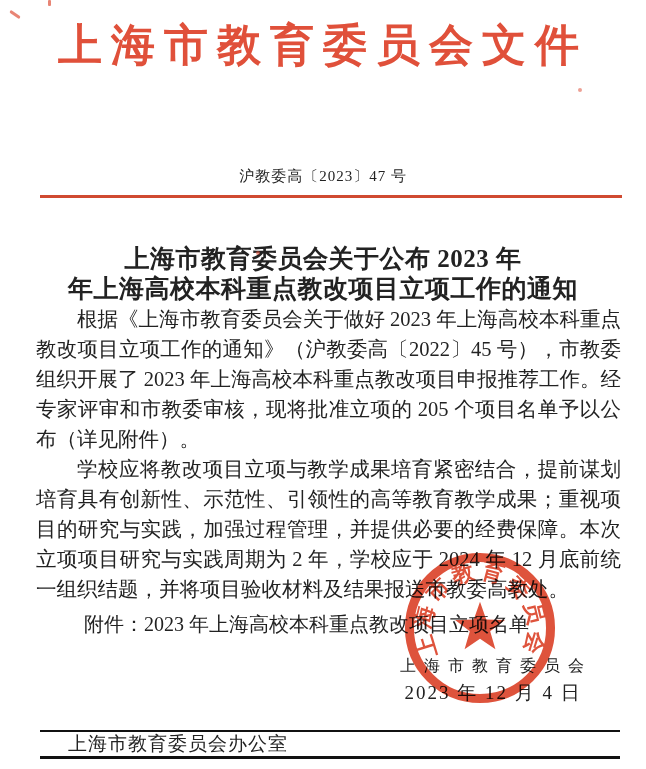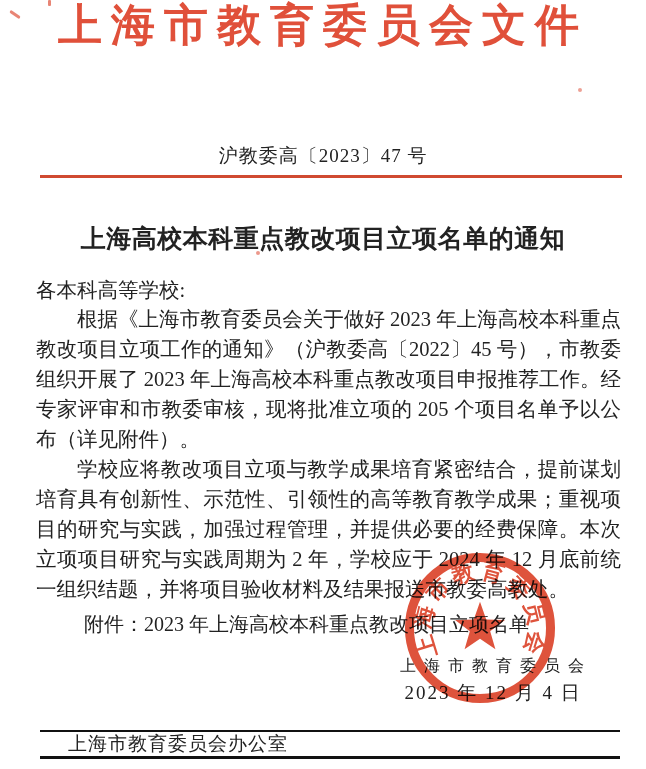--- a/index.html
+++ b/index.html
@@ -9,33 +9,33 @@
     width: 646px;
     height: 769px;
     margin: 0 auto;
     background: #ffffff;
     overflow: hidden;
     font-family: "Liberation Serif", "DejaVu Serif", serif;
     color: var(--ink, #222);
   }
   
   .header-title {
-    padding-top: 0;
+    padding-top: 20px;
     text-align: center;
     font-size: 44px;
     font-weight: bold;
     letter-spacing: 9px;
     color: var(--header-red, #e0503a);
     line-height: 1.2;
     white-space: nowrap;
   }
   .doc-number {
     margin-top: 92px;
     text-align: center;
-    font-size: 19px;
+    font-size: 15px;
     letter-spacing: 1px;
     line-height: 22px;
   }
   .red-rule {
     margin: 8px 24px 0 40px;
     height: 3px;
     background: var(--rule-red, #d04a31);
   }
   
   .doc-title {
@@ -141,24 +141,24 @@
   <div class="mark mark-dot-1"></div>
   <div class="mark mark-dot-2"></div>
 
   <div class="header-title">上海市教育委员会文件</div>
 
   <div class="doc-number">沪教委高〔2023〕47 号</div>
 
   <div class="red-rule"></div>
 
   <div class="doc-title">
-    <div>上海高校本科重点教改项目立项名单的通知</div>
+    <div>上海市教育委员会关于公布 2023 年</div>
+    <div>年上海高校本科重点教改项目立项工作的通知</div>
   </div>
 
-  <div class="salutation">各本科高等学校:</div>
 
   <div class="body-text para">根据《上海市教育委员会关于做好 2023 年上海高校本科重点教改项目立项工作的通知》（沪教委高〔2022〕45 号），市教委组织开展了 2023 年上海高校本科重点教改项目申报推荐工作。经专家评审和市教委审核，现将批准立项的 205 个项目名单予以公布（详见附件）。</div>
   <div class="body-text para">学校应将教改项目立项与教学成果培育紧密结合，提前谋划培育具有创新性、示范性、引领性的高等教育教学成果；重视项目的研究与实践，加强过程管理，并提供必要的经费保障。本次立项项目研究与实践周期为 2 年，学校应于 2024 年 12 月底前统一组织结题，并将项目验收材料及结果报送市教委高教处。</div>
 
   <div class="attachment-line">附件：2023 年上海高校本科重点教改项目立项名单</div>
 
   <div class="sign-block">
     <div class="signer">上 海 市 教 育 委 员 会</div>
     <div class="sign-date">2023 年 12 月 4 日</div>
   </div>

